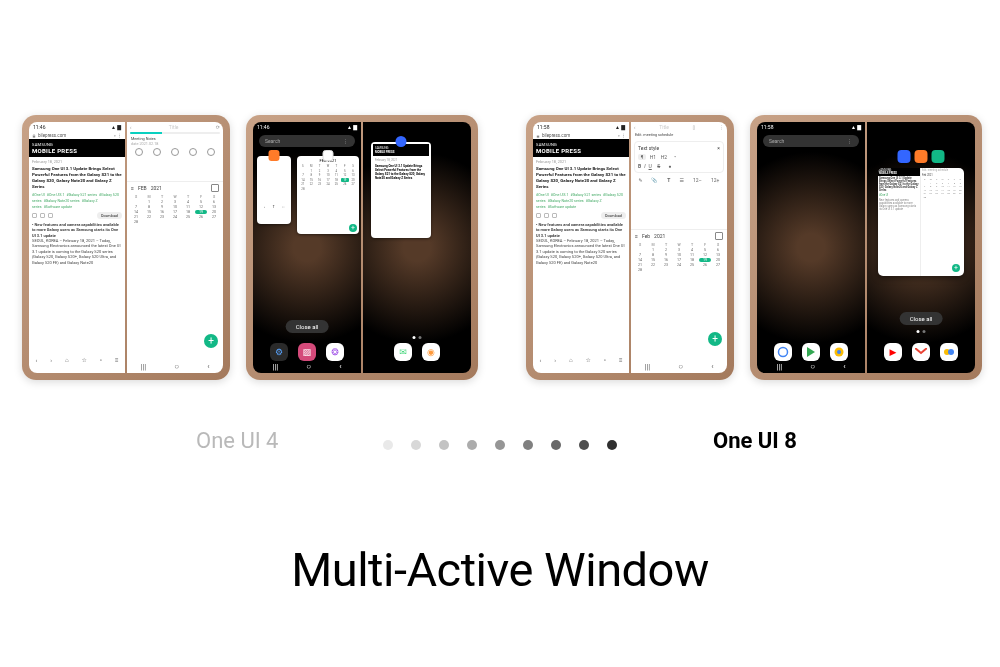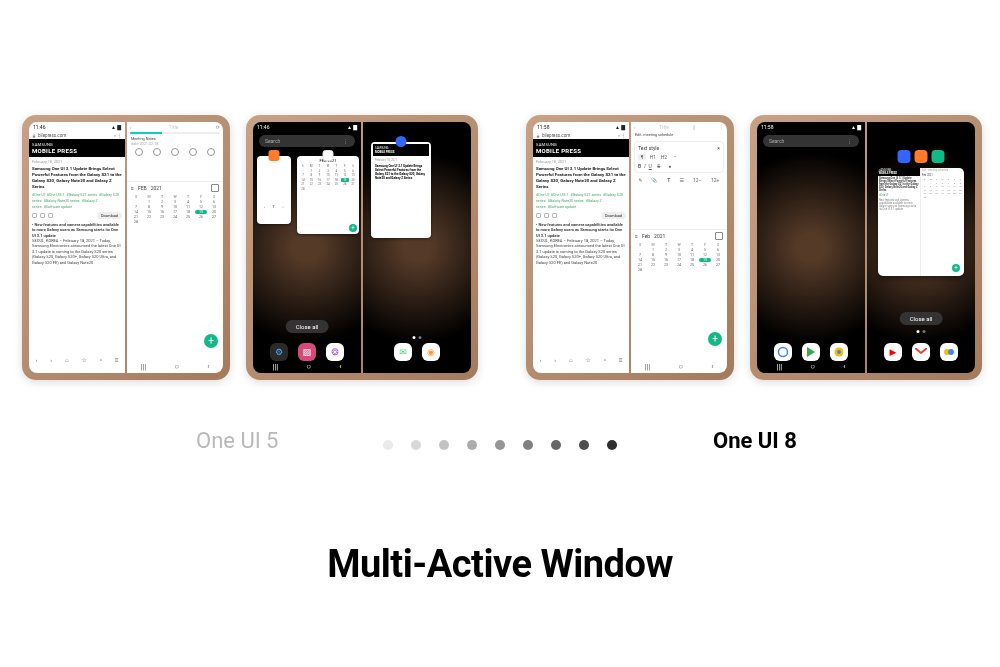--- a/index.html
+++ b/index.html
@@ -132,21 +132,21 @@
   .stack .sfab { position:absolute; right:4px; bottom:4px; width:8px; height:8px; border-radius:50%; background:#12b886; color:#fff; line-height:8px; text-align:center; font-size:7px; }
 
   
   .label { position:absolute; top:428px; font-size:22px; color:#b9b9b9; font-weight:400; }
   #labelL { left:196px; }
   #labelR { left:713px; color:#000; font-weight:700; }
 
   .dots { position:absolute; top:440px; left:50%; transform:translateX(-50%); display:flex; gap:18px; }
   .dots span { width:10px; height:10px; border-radius:50%; }
 
-  .title { position:absolute; top:542px; left:0; right:0; text-align:center; font-size:38px; font-weight:700; letter-spacing:-.5px; }
+  .title { position:absolute; top:542px; left:0; right:0; text-align:center; font-size:47px; font-weight:400; letter-spacing:-.5px; }
 </style>
 </head>
 <body>
 
 <div class="scene">
 
   <div id="dev1" class="device">
     <div class="fold">
       <div class="pane">
         <div class="status-bar">
@@ -645,21 +645,21 @@
               <svg width="12" height="12" viewBox="0 0 12 12">
                 <circle cx="4" cy="6" r="3" fill="#fbbc05"></circle>
                 <circle cx="8" cy="6" r="3" fill="#4285f4"></circle>
               </svg>
             </div>
         </div>
       </div>
     </div>
   </div>
 
-  <div id="labelL" class="label">One UI 5</div>
+  <div id="labelL" class="label">One UI 4</div>
   <div id="labelR" class="label">One UI 8</div>
   <div class="dots" id="dots">
       <span style="background: rgb(233, 233, 233);"></span>
       <span style="background: rgb(216, 216, 216);"></span>
       <span style="background: rgb(195, 195, 195);"></span>
       <span style="background: rgb(172, 172, 172);"></span>
       <span style="background: rgb(150, 150, 150);"></span>
       <span style="background: rgb(128, 128, 128);"></span>
       <span style="background: rgb(104, 104, 104);"></span>
       <span style="background: rgb(78, 78, 78);"></span>

